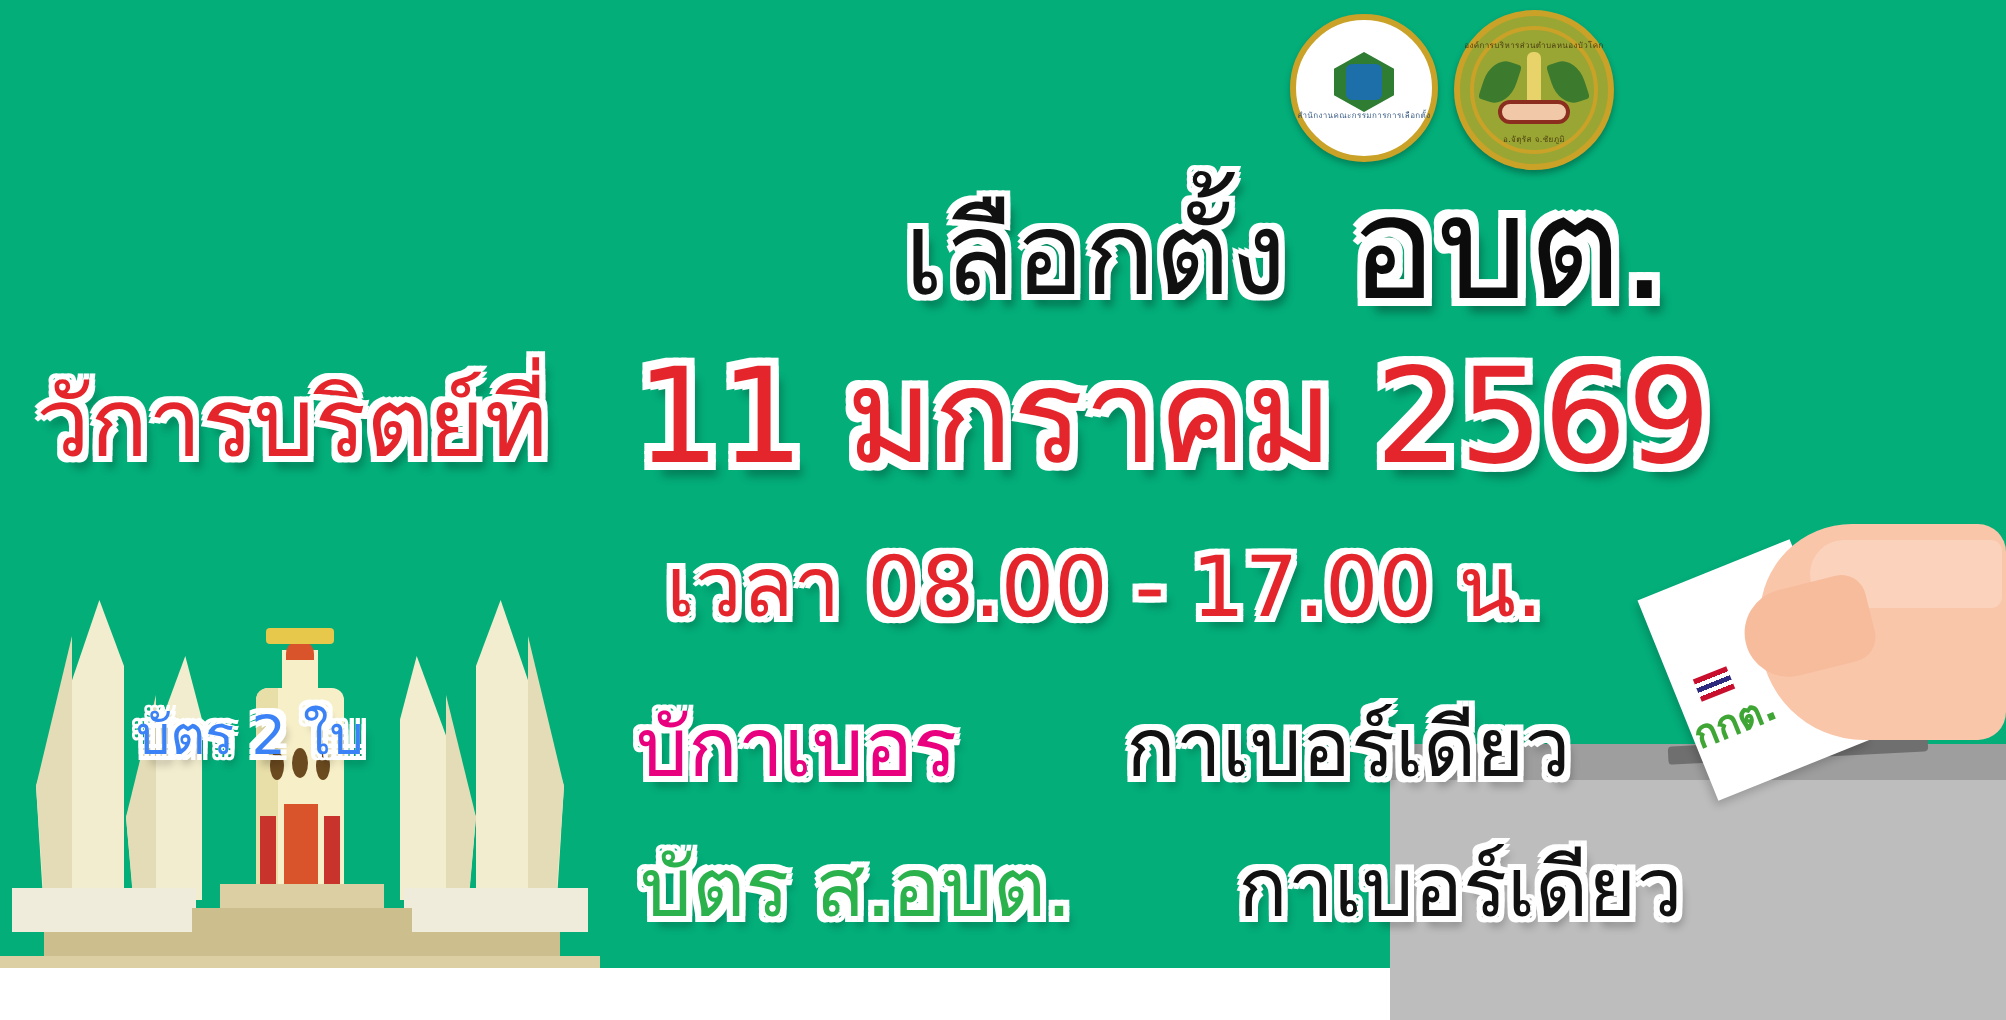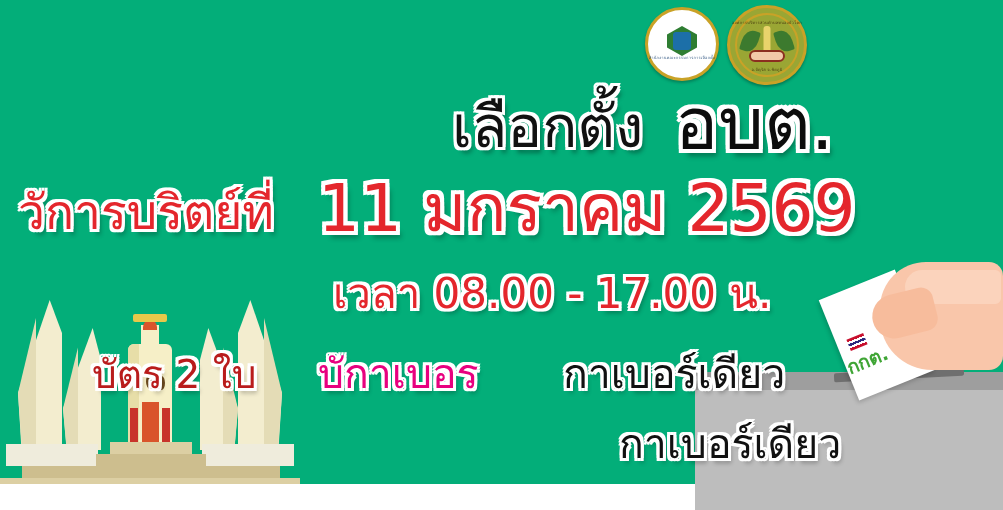--- a/index.html
+++ b/index.html
@@ -170,21 +170,21 @@
       5px 7px 5px rgba(0,0,0,.3);
   }
   .t-time{
     left:333px;top:273px;font-size:42px;color:#E4262C;
     text-shadow:
       -3px -3px 0 #fff, 3px -3px 0 #fff, -3px 3px 0 #fff, 3px 3px 0 #fff,
       0 -3px 0 #fff, 0 3px 0 #fff, -3px 0 0 #fff, 3px 0 0 #fff,
       4px 5px 4px rgba(0,0,0,.3);
   }
   .t-cards{
-    left:92px;top:355px;font-size:39px;color:#b91c1c;
+    left:68px;top:355px;font-size:27px;color:#3b82f6;
     text-shadow:
       -3px -3px 0 #fff, 3px -3px 0 #fff, -3px 3px 0 #fff, 3px 3px 0 #fff,
       0 -3px 0 #fff, 0 3px 0 #fff, -3px 0 0 #fff, 3px 0 0 #fff,
       3px 5px 4px rgba(0,0,0,.3);
   }
   .t-mayor{
     left:318px;top:354px;font-size:41px;color:#E8007F;
     text-shadow:
       -3px -3px 0 #fff, 3px -3px 0 #fff, -3px 3px 0 #fff, 3px 3px 0 #fff,
       0 -3px 0 #fff, 0 3px 0 #fff, -3px 0 0 #fff, 3px 0 0 #fff,
@@ -297,18 +297,19 @@
   <div class="txt t-headline2">อบต.</div>
 
   <div class="txt t-daylabel">วัการบริตย์ที่</div>
   <div class="txt t-date">11 มกราคม 2569</div>
 
   <div class="txt t-time">เวลา 08.00 - 17.00 น.</div>
 
   <div class="txt t-cards">บัตร 2 ใบ</div>
   <div class="txt t-mayor">บักาเบอร</div>
   <div class="txt t-mayor-note">กาเบอร์เดียว</div>
+  <div class="txt t-council">บัตร  ส.อบต.</div>
   <div class="txt t-council-note">กาเบอร์เดียว</div>
 
   <div class="white-strip"></div>
   <div class="ballotbox" style="top:484px;height:26px;"></div>
 
 </div>
 
 </body></html>

